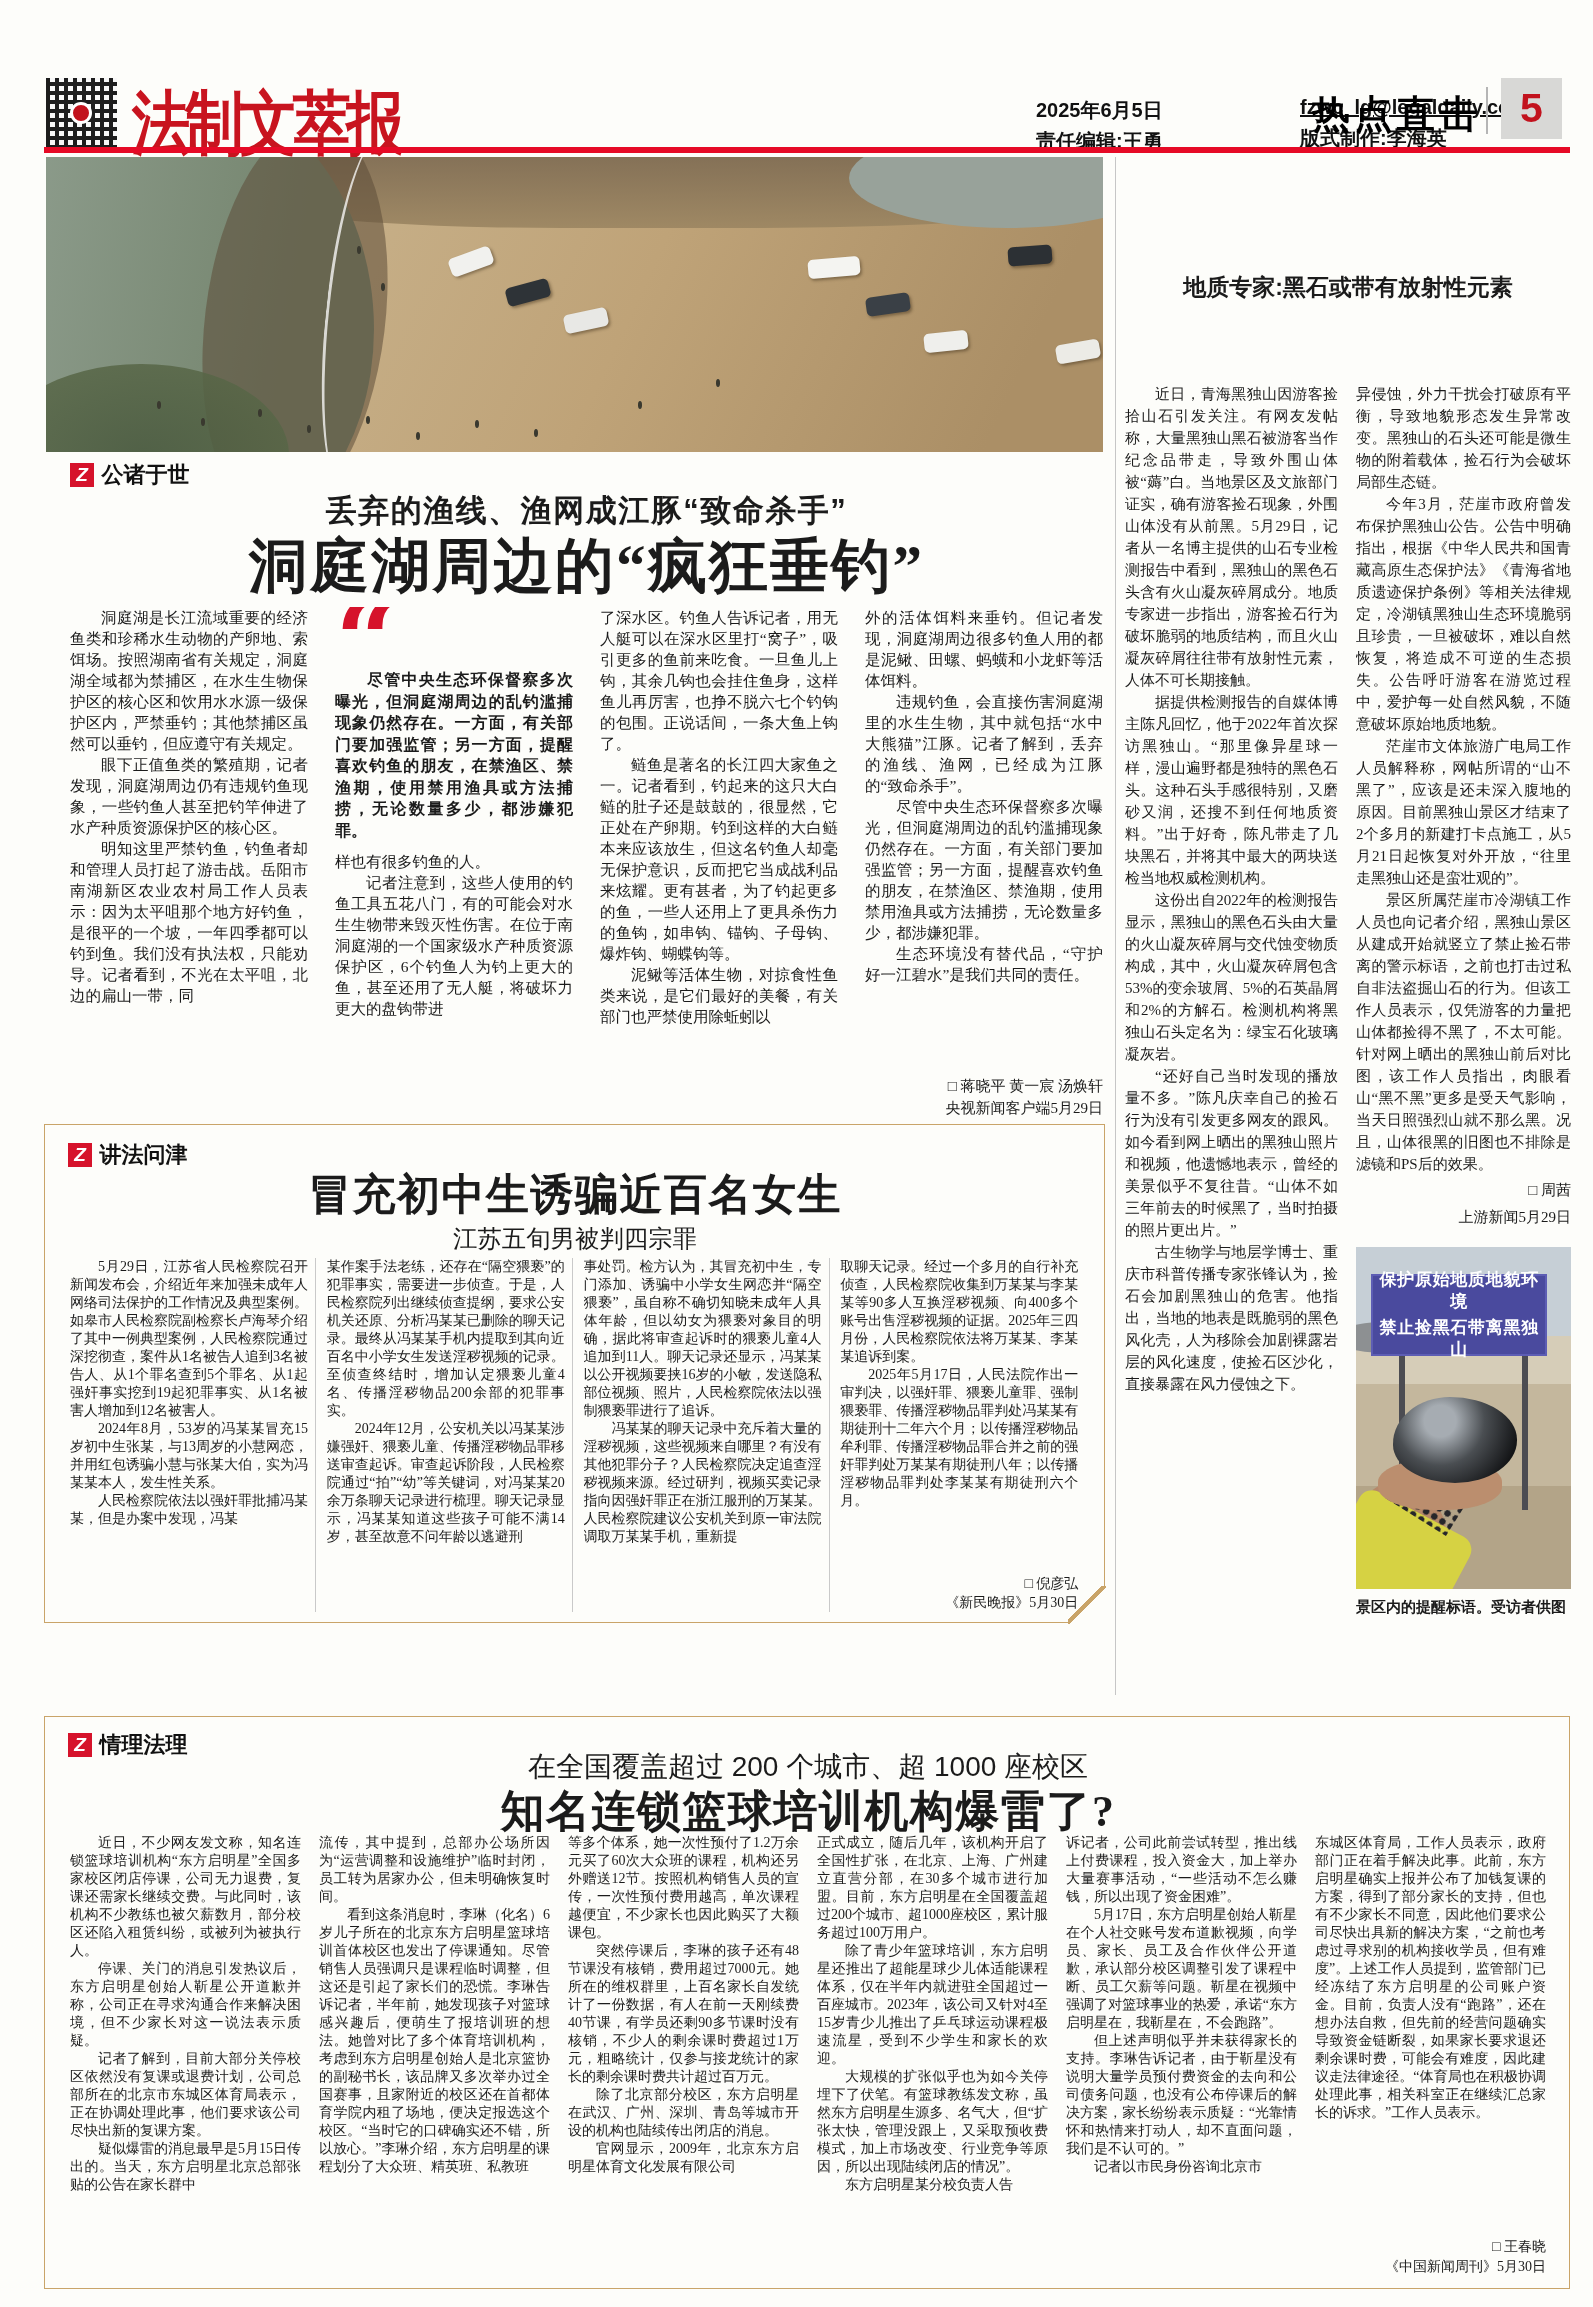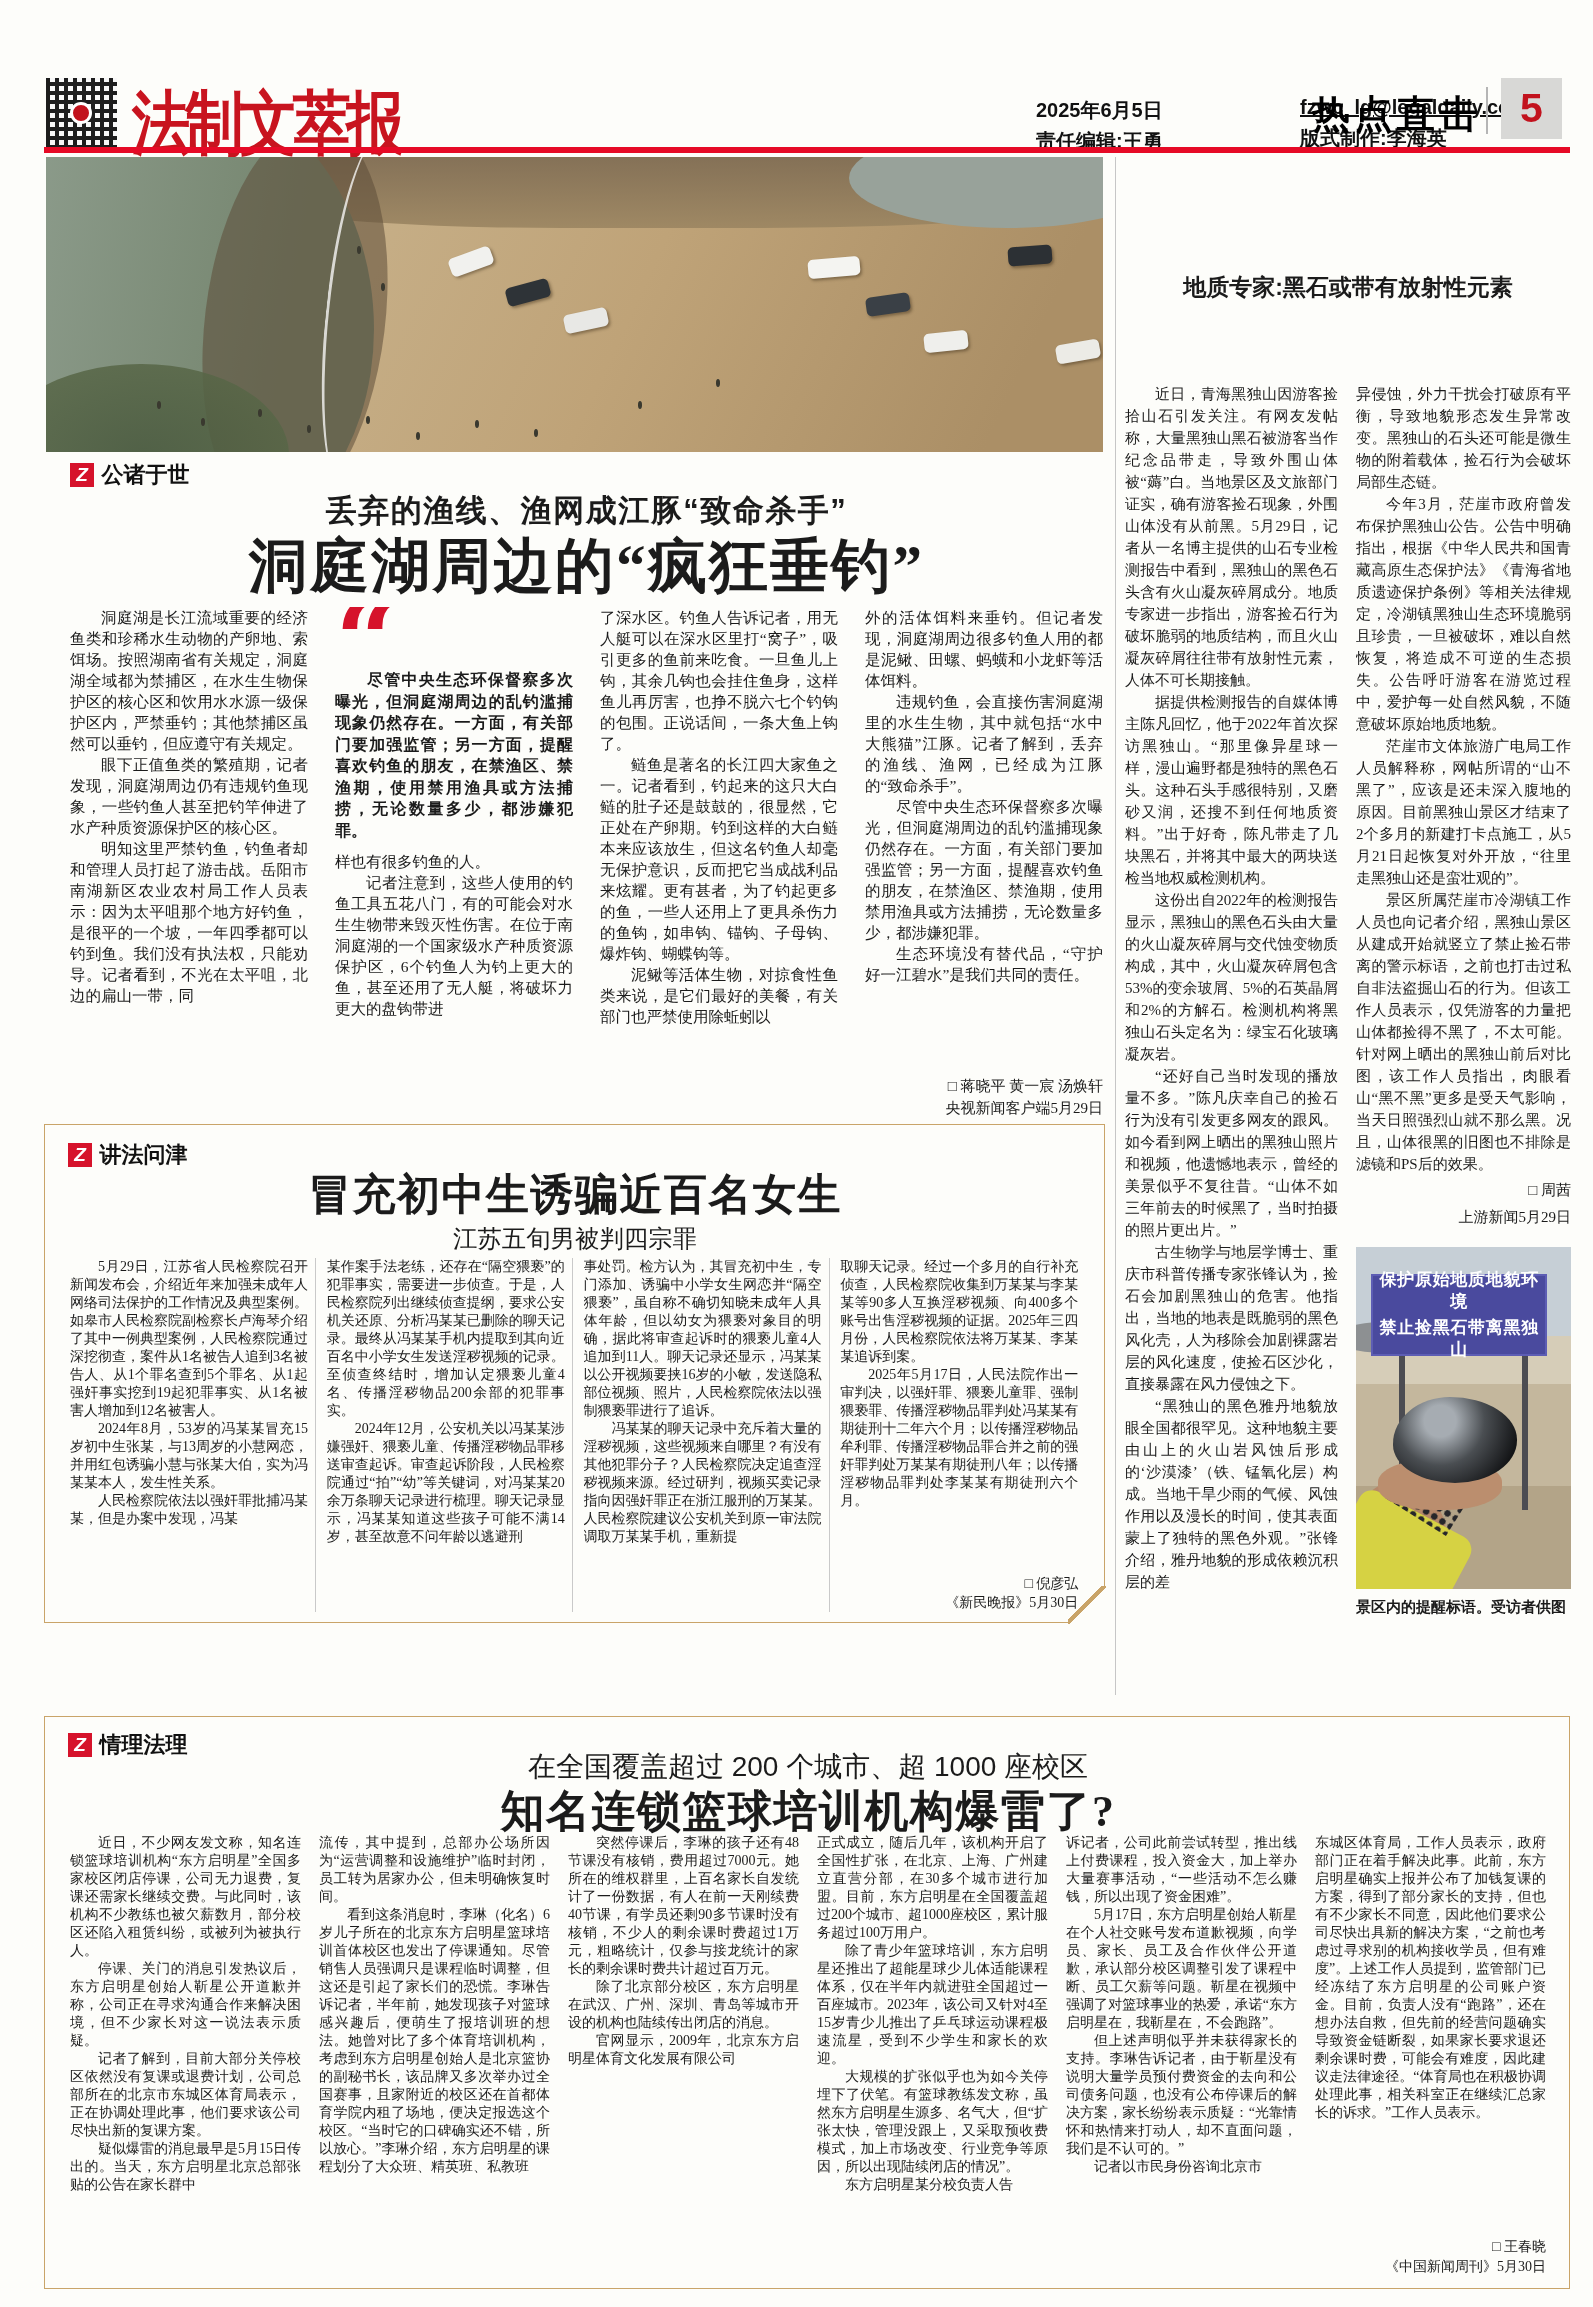--- a/index.html
+++ b/index.html
@@ -230,21 +230,20 @@
 
   <div class="abs" id="hd-sub">地质专家:黑石或带有放射性元素</div>
 
   <div class="abs ncol hd-col" id="hd-col1">
     <div class="ntext">
         <p>近日，青海黑独山因游客捡拾山石引发关注。有网友发帖称，大量黑独山黑石被游客当作纪念品带走，导致外围山体被“薅”白。当地景区及文旅部门证实，确有游客捡石现象，外围山体没有从前黑。5月29日，记者从一名博主提供的山石专业检测报告中看到，黑独山的黑色石头含有火山凝灰碎屑成分。地质专家进一步指出，游客捡石行为破坏脆弱的地质结构，而且火山凝灰碎屑往往带有放射性元素，人体不可长期接触。</p>
         <p>据提供检测报告的自媒体博主陈凡回忆，他于2022年首次探访黑独山。“那里像异星球一样，漫山遍野都是独特的黑色石头。这种石头手感很特别，又磨砂又润，还搜不到任何地质资料。”出于好奇，陈凡带走了几块黑石，并将其中最大的两块送检当地权威检测机构。</p>
         <p>这份出自2022年的检测报告显示，黑独山的黑色石头由大量的火山凝灰碎屑与交代蚀变物质构成，其中，火山凝灰碎屑包含53%的变余玻屑、5%的石英晶屑和2%的方解石。检测机构将黑独山石头定名为：绿宝石化玻璃凝灰岩。</p>
         <p>“还好自己当时发现的播放量不多。”陈凡庆幸自己的捡石行为没有引发更多网友的跟风。如今看到网上晒出的黑独山照片和视频，他遗憾地表示，曾经的美景似乎不复往昔。“山体不如三年前去的时候黑了，当时拍摄的照片更出片。”</p>
         <p>古生物学与地层学博士、重庆市科普传播专家张锋认为，捡石会加剧黑独山的危害。他指出，当地的地表是既脆弱的黑色风化壳，人为移除会加剧裸露岩层的风化速度，使捡石区沙化，直接暴露在风力侵蚀之下。</p>
-        <p>“黑独山的黑色雅丹地貌放眼全国都很罕见。这种地貌主要由山上的火山岩风蚀后形成的‘沙漠漆’（铁、锰氧化层）构成。当地干旱少雨的气候、风蚀作用以及漫长的时间，使其表面蒙上了独特的黑色外观。”张锋介绍，雅丹地貌的形成依赖沉积层的差</p>
       </div>
   </div>
   <div class="abs ncol hd-col" id="hd-col2">
     <div class="ntext">
         <p class="cont">异侵蚀，外力干扰会打破原有平衡，导致地貌形态发生异常改变。黑独山的石头还可能是微生物的附着载体，捡石行为会破坏局部生态链。</p>
         <p>今年3月，茫崖市政府曾发布保护黑独山公告。公告中明确指出，根据《中华人民共和国青藏高原生态保护法》《青海省地质遗迹保护条例》等相关法律规定，冷湖镇黑独山生态环境脆弱且珍贵，一旦被破坏，难以自然恢复，将造成不可逆的生态损失。公告呼吁游客在游览过程中，爱护每一处自然风貌，不随意破坏原始地质地貌。</p>
         <p>茫崖市文体旅游广电局工作人员解释称，网帖所谓的“山不黑了”，应该是还未深入腹地的原因。目前黑独山景区才结束了2个多月的新建打卡点施工，从5月21日起恢复对外开放，“往里走黑独山还是蛮壮观的”。</p>
         <p>景区所属茫崖市冷湖镇工作人员也向记者介绍，黑独山景区从建成开始就竖立了禁止捡石带离的警示标语，之前也打击过私自非法盗掘山石的行为。但该工作人员表示，仅凭游客的力量把山体都捡得不黑了，不太可能。针对网上晒出的黑独山前后对比图，该工作人员指出，肉眼看山“黑不黑”更多是受天气影响，当天日照强烈山就不那么黑。况且，山体很黑的旧图也不排除是滤镜和PS后的效果。</p>
       </div>
     <div class="byl hd-byl">□ 周茜</div>
@@ -322,20 +321,21 @@
         </div>
     </div>
     <div class="ncol">
       <div class="ntext">
           <p class="cont">流传，其中提到，总部办公场所因为“运营调整和设施维护”临时封闭，员工转为居家办公，但未明确恢复时间。</p>
           <p>看到这条消息时，李琳（化名）6岁儿子所在的北京东方启明星篮球培训首体校区也发出了停课通知。尽管销售人员强调只是课程临时调整，但这还是引起了家长们的恐慌。李琳告诉记者，半年前，她发现孩子对篮球感兴趣后，便萌生了报培训班的想法。她曾对比了多个体育培训机构，考虑到东方启明星创始人是北京篮协的副秘书长，该品牌又多次举办过全国赛事，且家附近的校区还在首都体育学院内租了场地，便决定报选这个校区。“当时它的口碑确实还不错，所以放心。”李琳介绍，东方启明星的课程划分了大众班、精英班、私教班</p>
         </div>
     </div>
     <div class="ncol">
       <div class="ntext">
+          <p class="cont">等多个体系，她一次性预付了1.2万余元买了60次大众班的课程，机构还另外赠送12节。按照机构销售人员的宣传，一次性预付费用越高，单次课程越便宜，不少家长也因此购买了大额课包。</p>
           <p>突然停课后，李琳的孩子还有48节课没有核销，费用超过7000元。她所在的维权群里，上百名家长自发统计了一份数据，有人在前一天刚续费40节课，有学员还剩90多节课时没有核销，不少人的剩余课时费超过1万元，粗略统计，仅参与接龙统计的家长的剩余课时费共计超过百万元。</p>
           <p>除了北京部分校区，东方启明星在武汉、广州、深圳、青岛等城市开设的机构也陆续传出闭店的消息。</p>
           <p>官网显示，2009年，北京东方启明星体育文化发展有限公司</p>
         </div>
     </div>
     <div class="ncol">
       <div class="ntext">
           <p class="cont">正式成立，随后几年，该机构开启了全国性扩张，在北京、上海、广州建立直营分部，在30多个城市进行加盟。目前，东方启明星在全国覆盖超过200个城市、超1000座校区，累计服务超过100万用户。</p>
           <p>除了青少年篮球培训，东方启明星还推出了超能星球少儿体适能课程体系，仅在半年内就进驻全国超过一百座城市。2023年，该公司又针对4至15岁青少儿推出了乒乓球运动课程极速流星，受到不少学生和家长的欢迎。</p>
           <p>大规模的扩张似乎也为如今关停埋下了伏笔。有篮球教练发文称，虽然东方启明星生源多、名气大，但“扩张太快，管理没跟上，又采取预收费模式，加上市场改变、行业竞争等原因，所以出现陆续闭店的情况”。</p>

